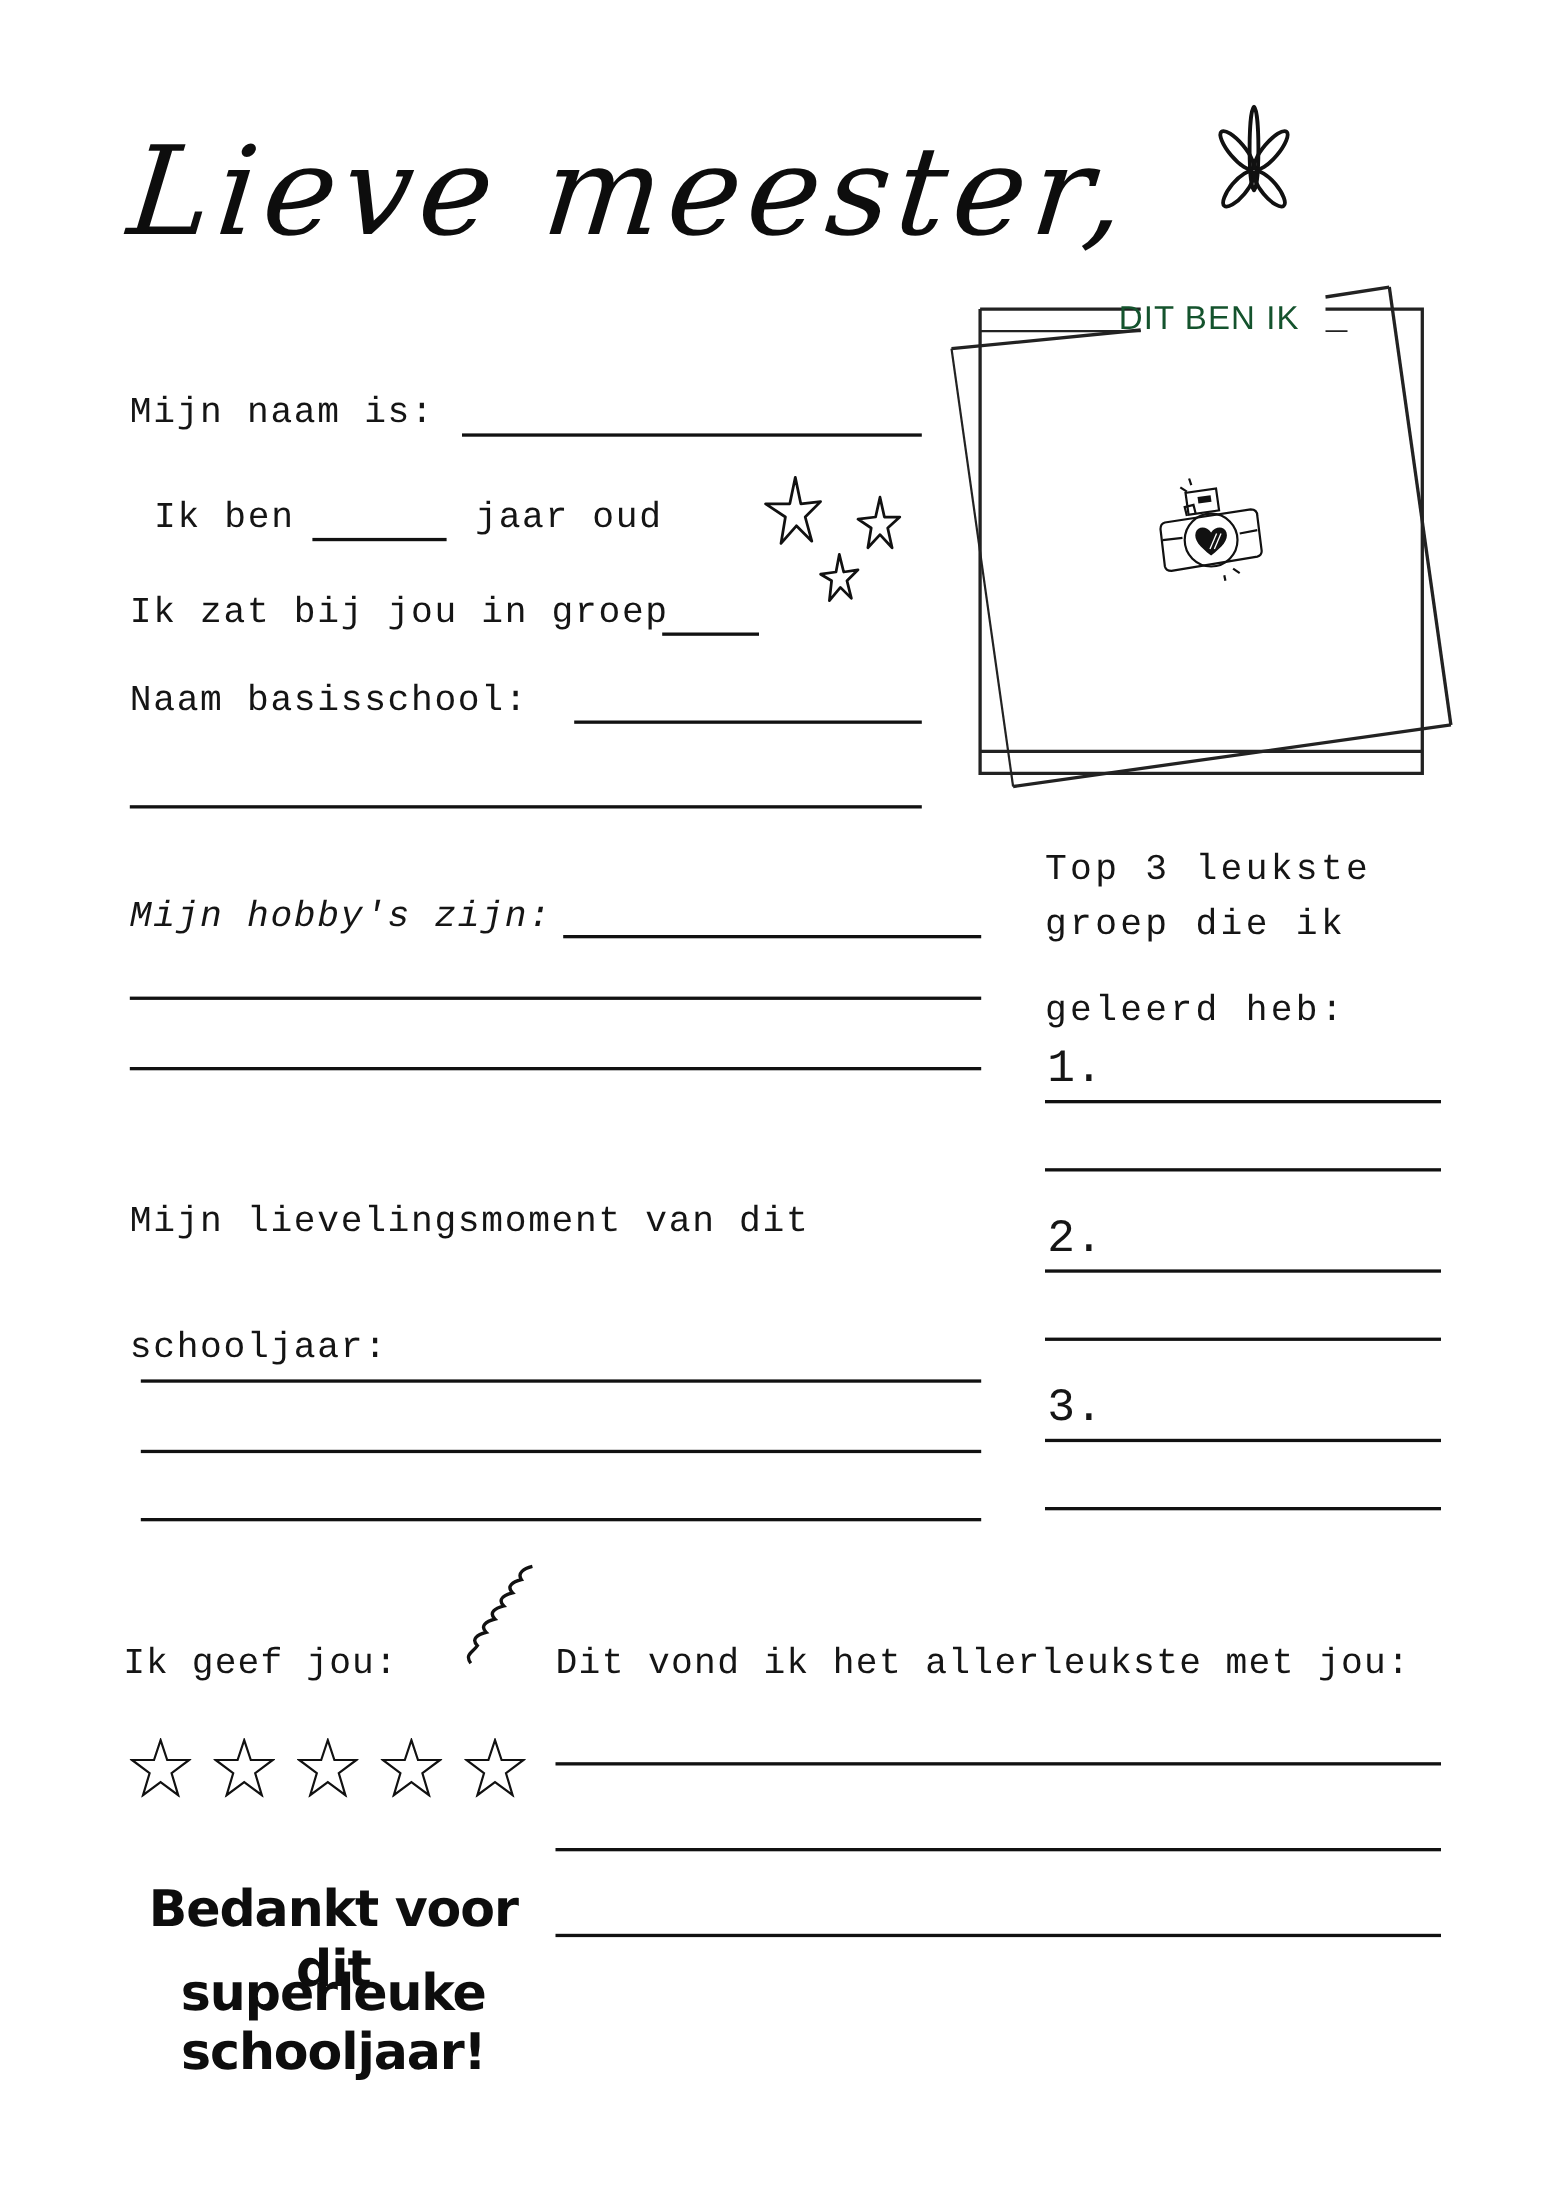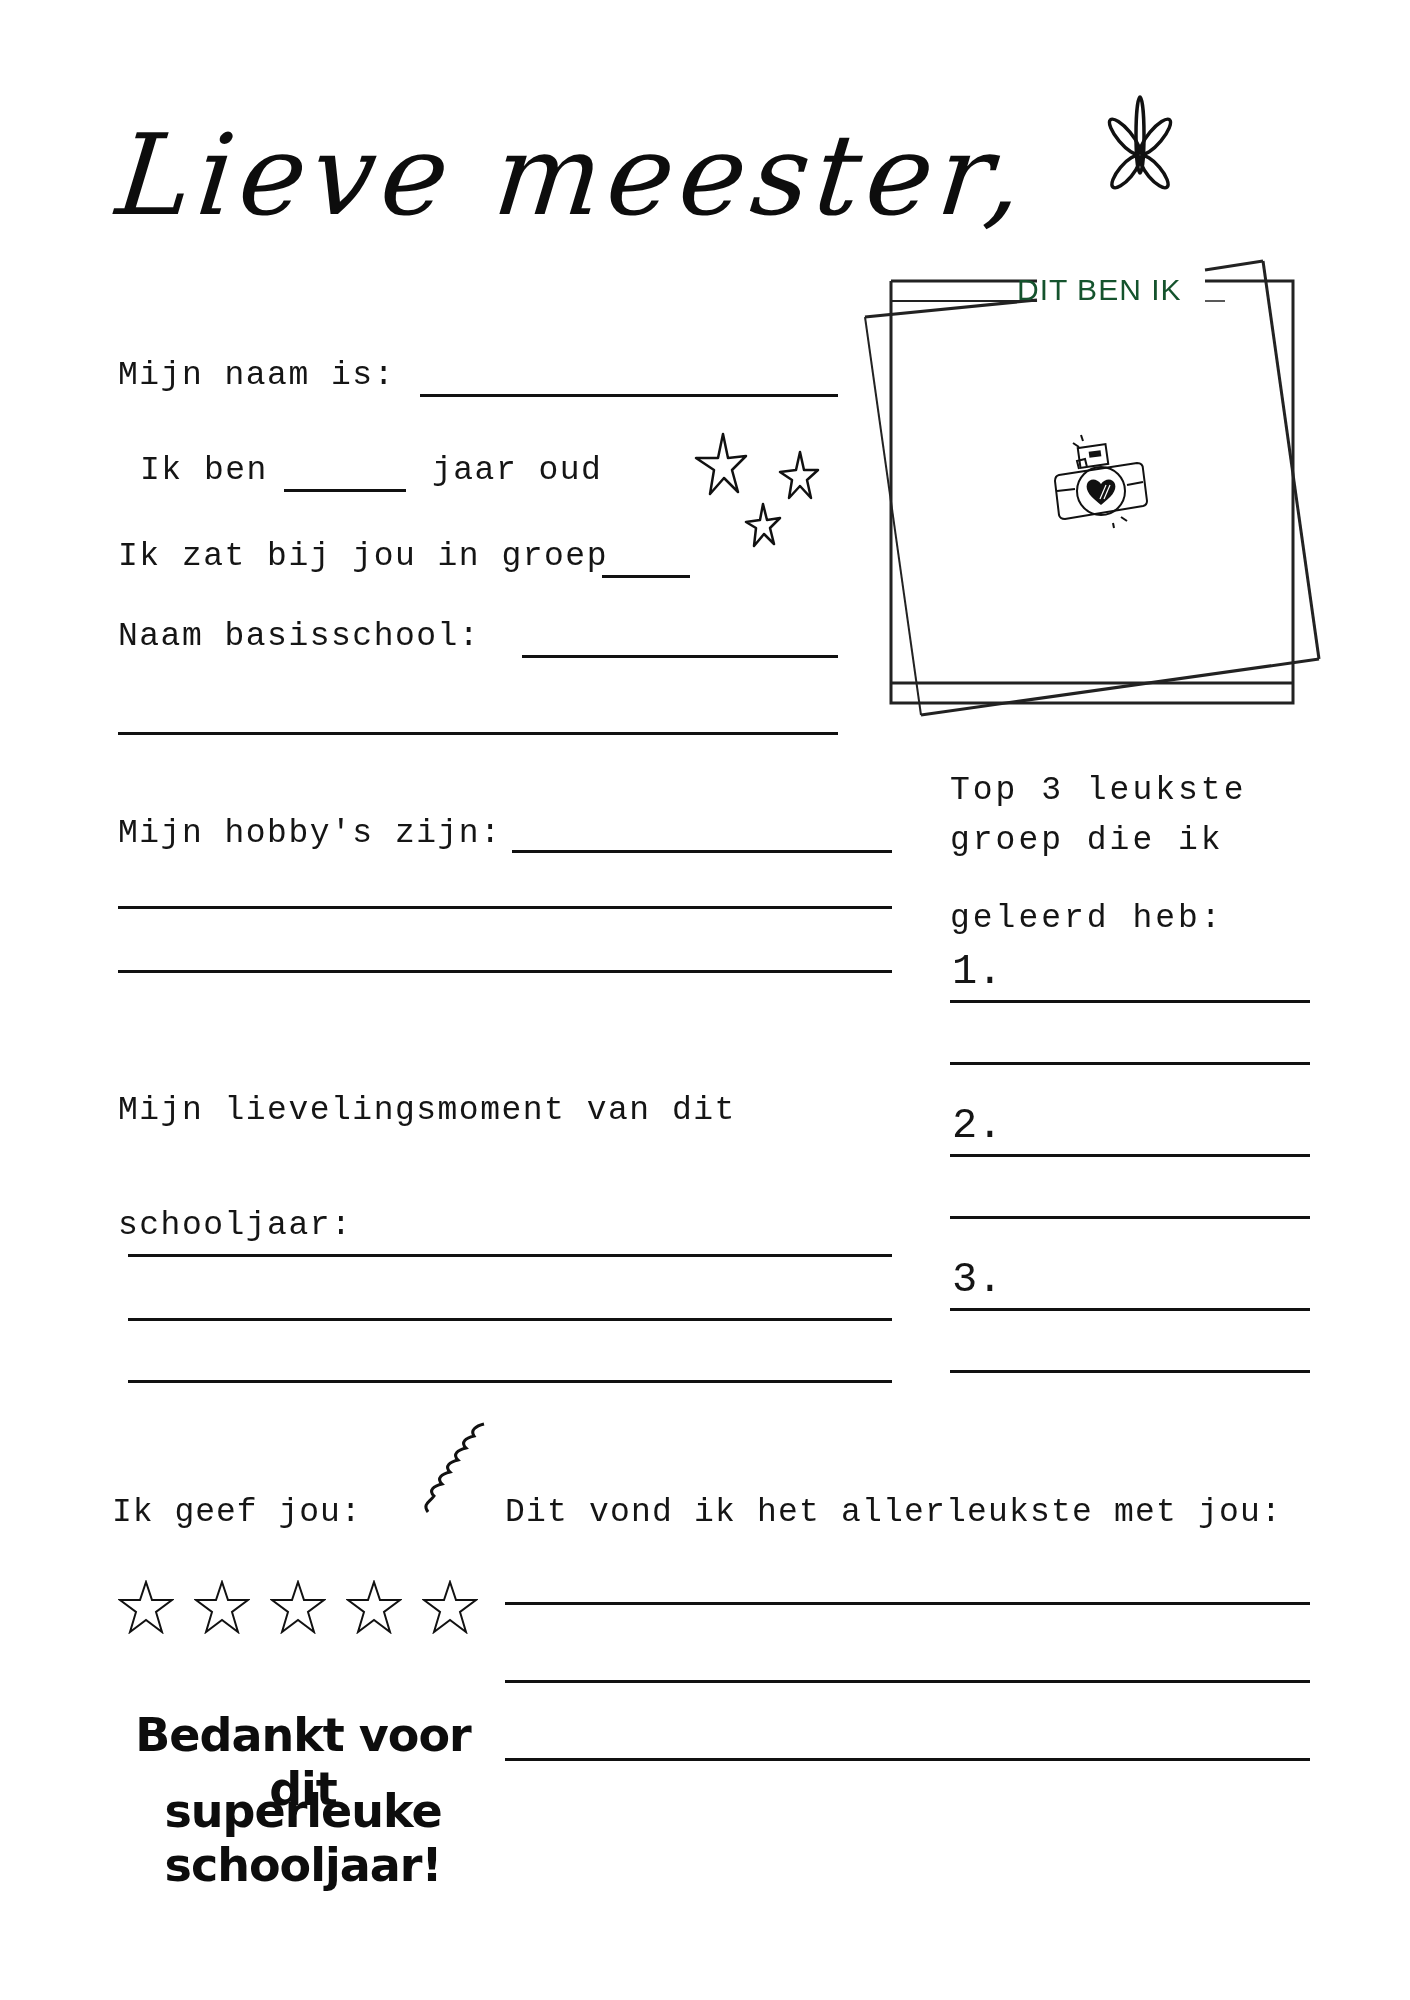--- a/index.html
+++ b/index.html
@@ -82,21 +82,21 @@
 <input class="blank" style="left: 118px; top: 702px; width: 720px;" value="">
 
 <svg class="abs" style="left:690px; top:430px;" width="150" height="135" viewBox="0 0 150 135">
   <g fill="none" stroke="#111" stroke-width="2.5" stroke-linejoin="round">
     <path d="M33 4 L38 28 L56 26 L42 40 L48 62 L34 48 L20 64 L24 40 L6 28 L28 28 Z"></path>
     <path d="M110 22 L114 40 L128 40 L117 50 L121 68 L110 56 L99 68 L102 50 L90 42 L106 40 Z"></path>
     <path d="M73 74 L77 90 L90 88 L80 98 L84 114 L74 104 L64 116 L66 98 L56 92 L70 90 Z"></path>
   </g>
 </svg>
 
-<div class="abs serif label" style="left:118px; top:815px;">Mijn hobby's zijn:</div>
+<div class="abs serif label" style="left:118px; top:815px;font-style:italic;">Mijn hobby's zijn:</div>
 <input class="blank" style="left: 512px; top: 820px; width: 380px;" value="">
 <input class="blank" style="left: 118px; top: 876px; width: 774px;" value="">
 <input class="blank" style="left: 118px; top: 940px; width: 774px;" value="">
 
 <div class="abs serif label" style="left:118px; top:1092px;">Mijn lievelingsmoment van dit</div>
 <div class="abs serif label" style="left:118px; top:1207px;">schooljaar:</div>
 <input class="blank" style="left: 128px; top: 1224px; width: 764px;" value="">
 <input class="blank" style="left: 128px; top: 1288px; width: 764px;" value="">
 <input class="blank" style="left: 128px; top: 1350px; width: 764px;" value="">
 

